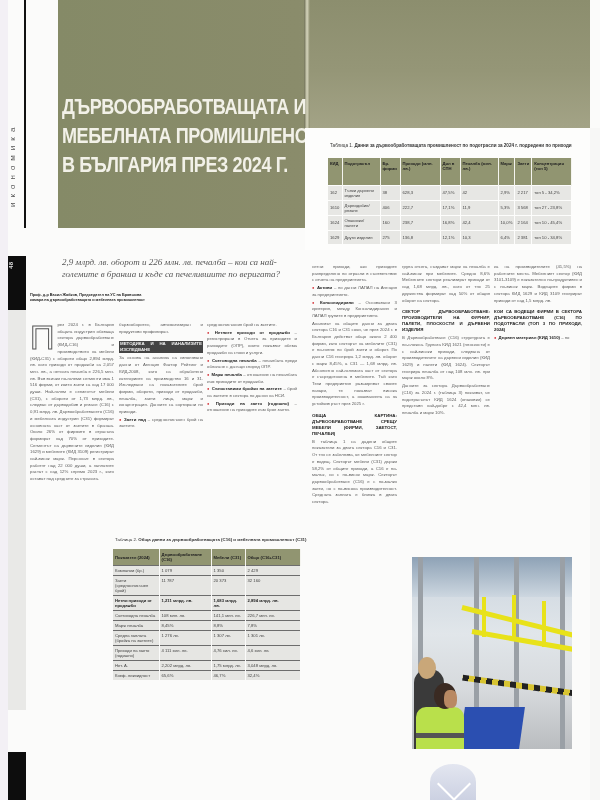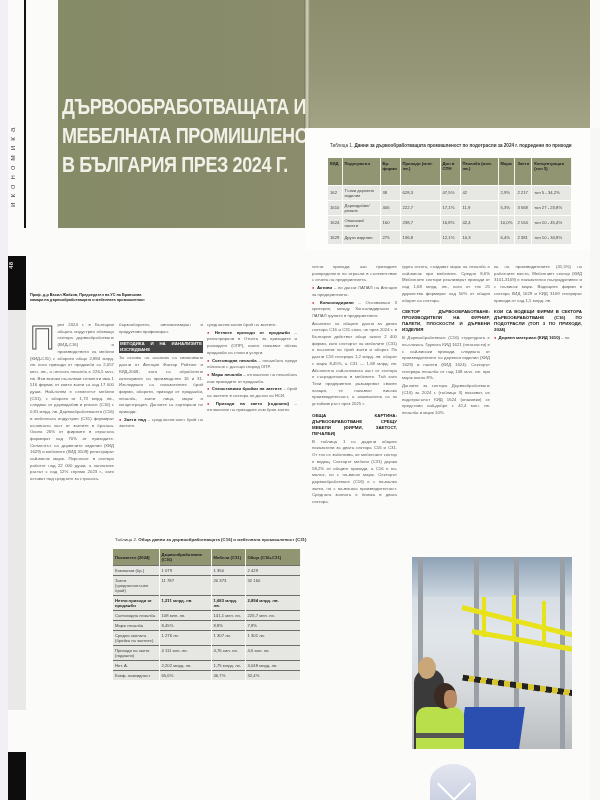--- a/index.html
+++ b/index.html
@@ -171,20 +171,21 @@
           <td>136,8</td>
           <td>12,1%</td>
           <td>10,3</td>
           <td>6,4%</td>
           <td>2 381</td>
           <td>топ 10 - 34,8%</td>
       </tr>
     </tbody>
   </table>
 
+  <p class="subtitle">2,9 млрд. лв. оборот и 226 млн. лв. печалба – кои са най-големите в бранша и къде са печелившите по веригата?</p>
   <p class="byline">Проф. д-р Васил Жабков, Председател на УС на Браншова камара на дървообработващата и мебелната промишленост</p>
 
   <div class="col" style="left:30px; top:322px; width:84px; height:440px;">
     <span class="dropcap">П</span>
     <p>рез 2024 г. в България общата индустрия обхваща сектора дървообработване (КИД-С16) и производството на мебели (КИД-С31) с обороти общо 2,894 млрд. лв. като приходи от продажби са 2,057 млн. лв., а нетната печалба е 226,5 млн. лв. Във всички по-големи сегменти има 1 516 фирми, от които заети са над 17 000 души. Най-голям е сегментът мебели (С31), с обороти от 1,73 млрд. лв., следван от дърводобив и рязане (С16) с 0,91 млрд. лв. Дървообработването (С16) и мебелната индустрия (С31) формират основната част от заетите в бранша. Около 26% от фирмите в отрасъла формират над 70% от приходите. Сегментът на дървените изделия (КИД 1629) и мебелите (КИД 3109) регистрират най-висок марж. Персонал: в сектора работят над 22 000 души, а заплатите растат с над 12% спрямо 2023 г., като остават под средните за страната.</p>
   </div>
 
   <div class="col" style="left:119px; top:322px; width:84px; height:210px;">
     <p>бързооборотен, автоматизиран и продуктово профилиран.</p>
     <h4 class="boxed">МЕТОДИКА И НА ИАНАЛИЗИТЕ ИЗСЛЕДВАНЕ</h4>

